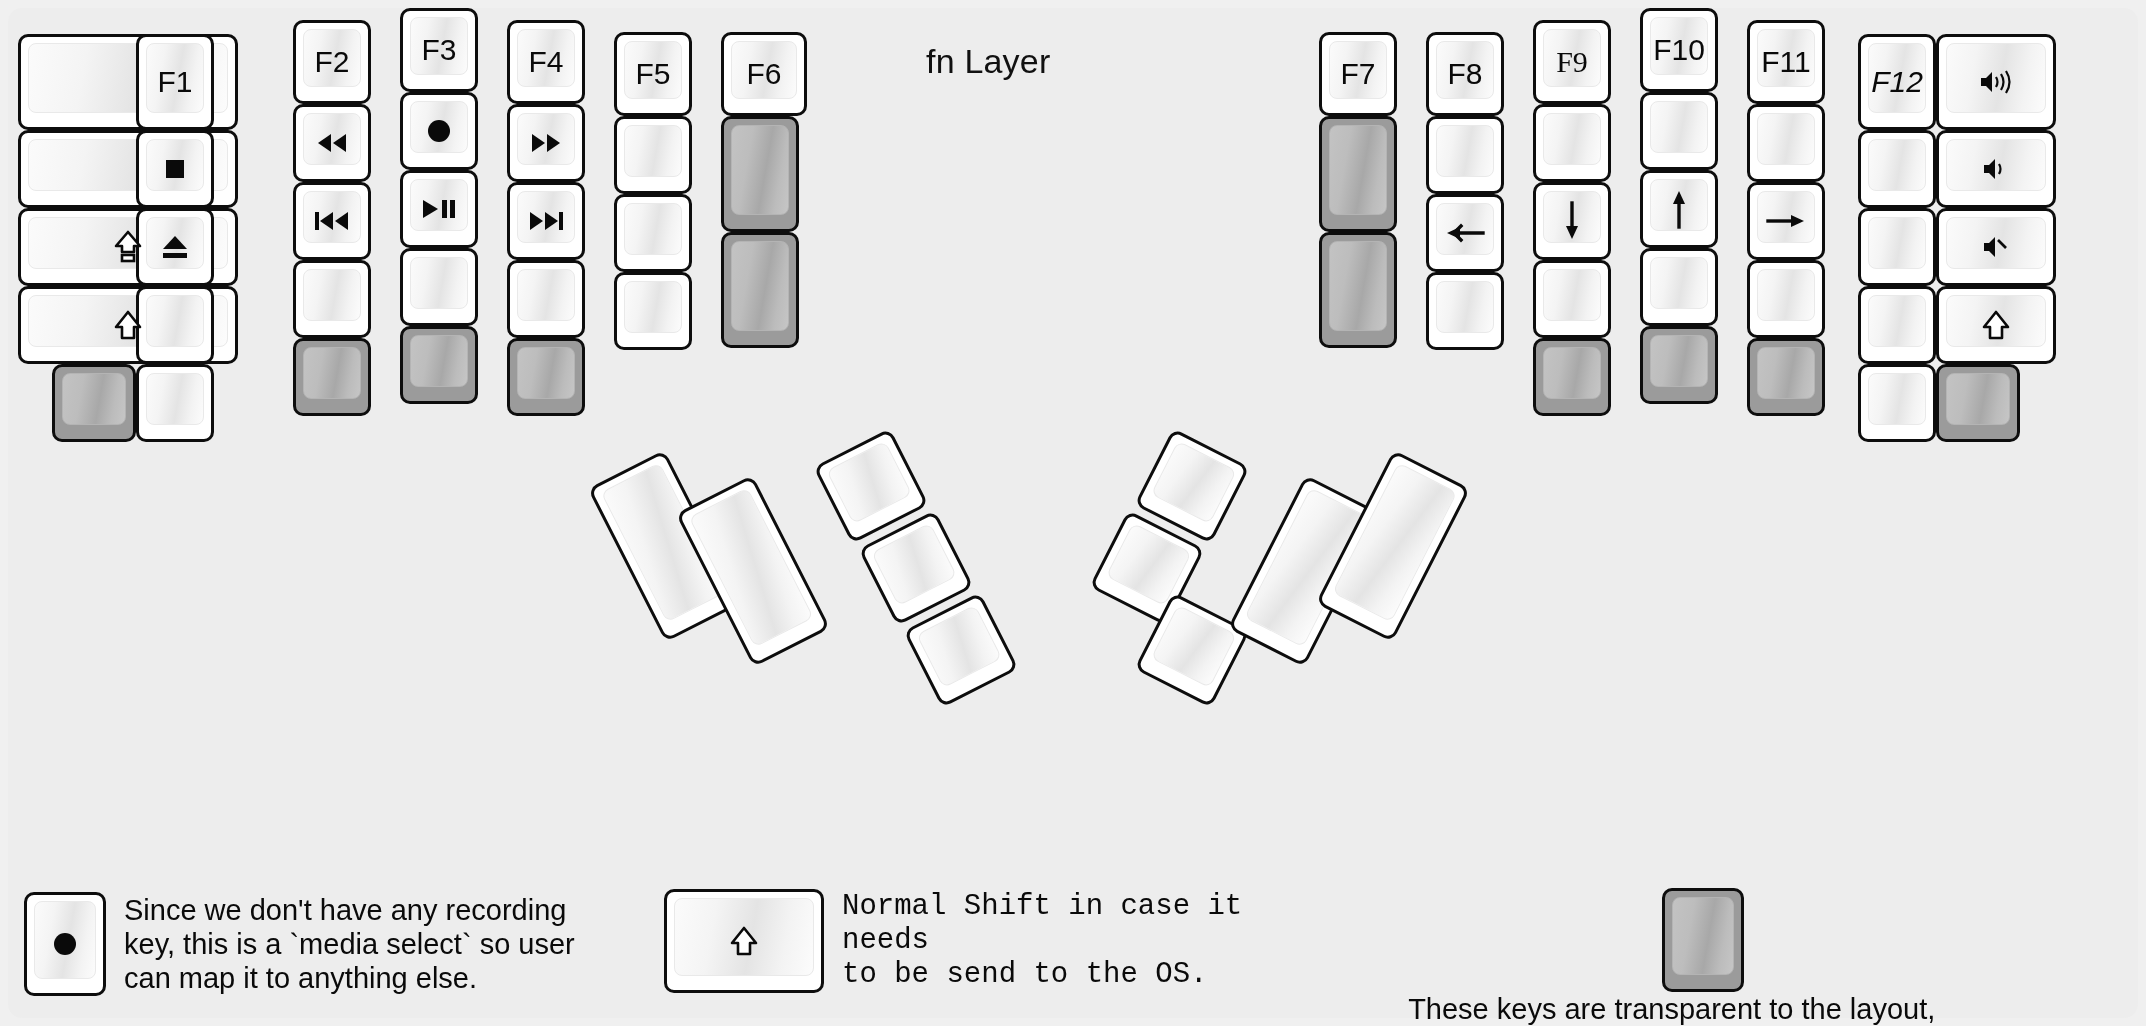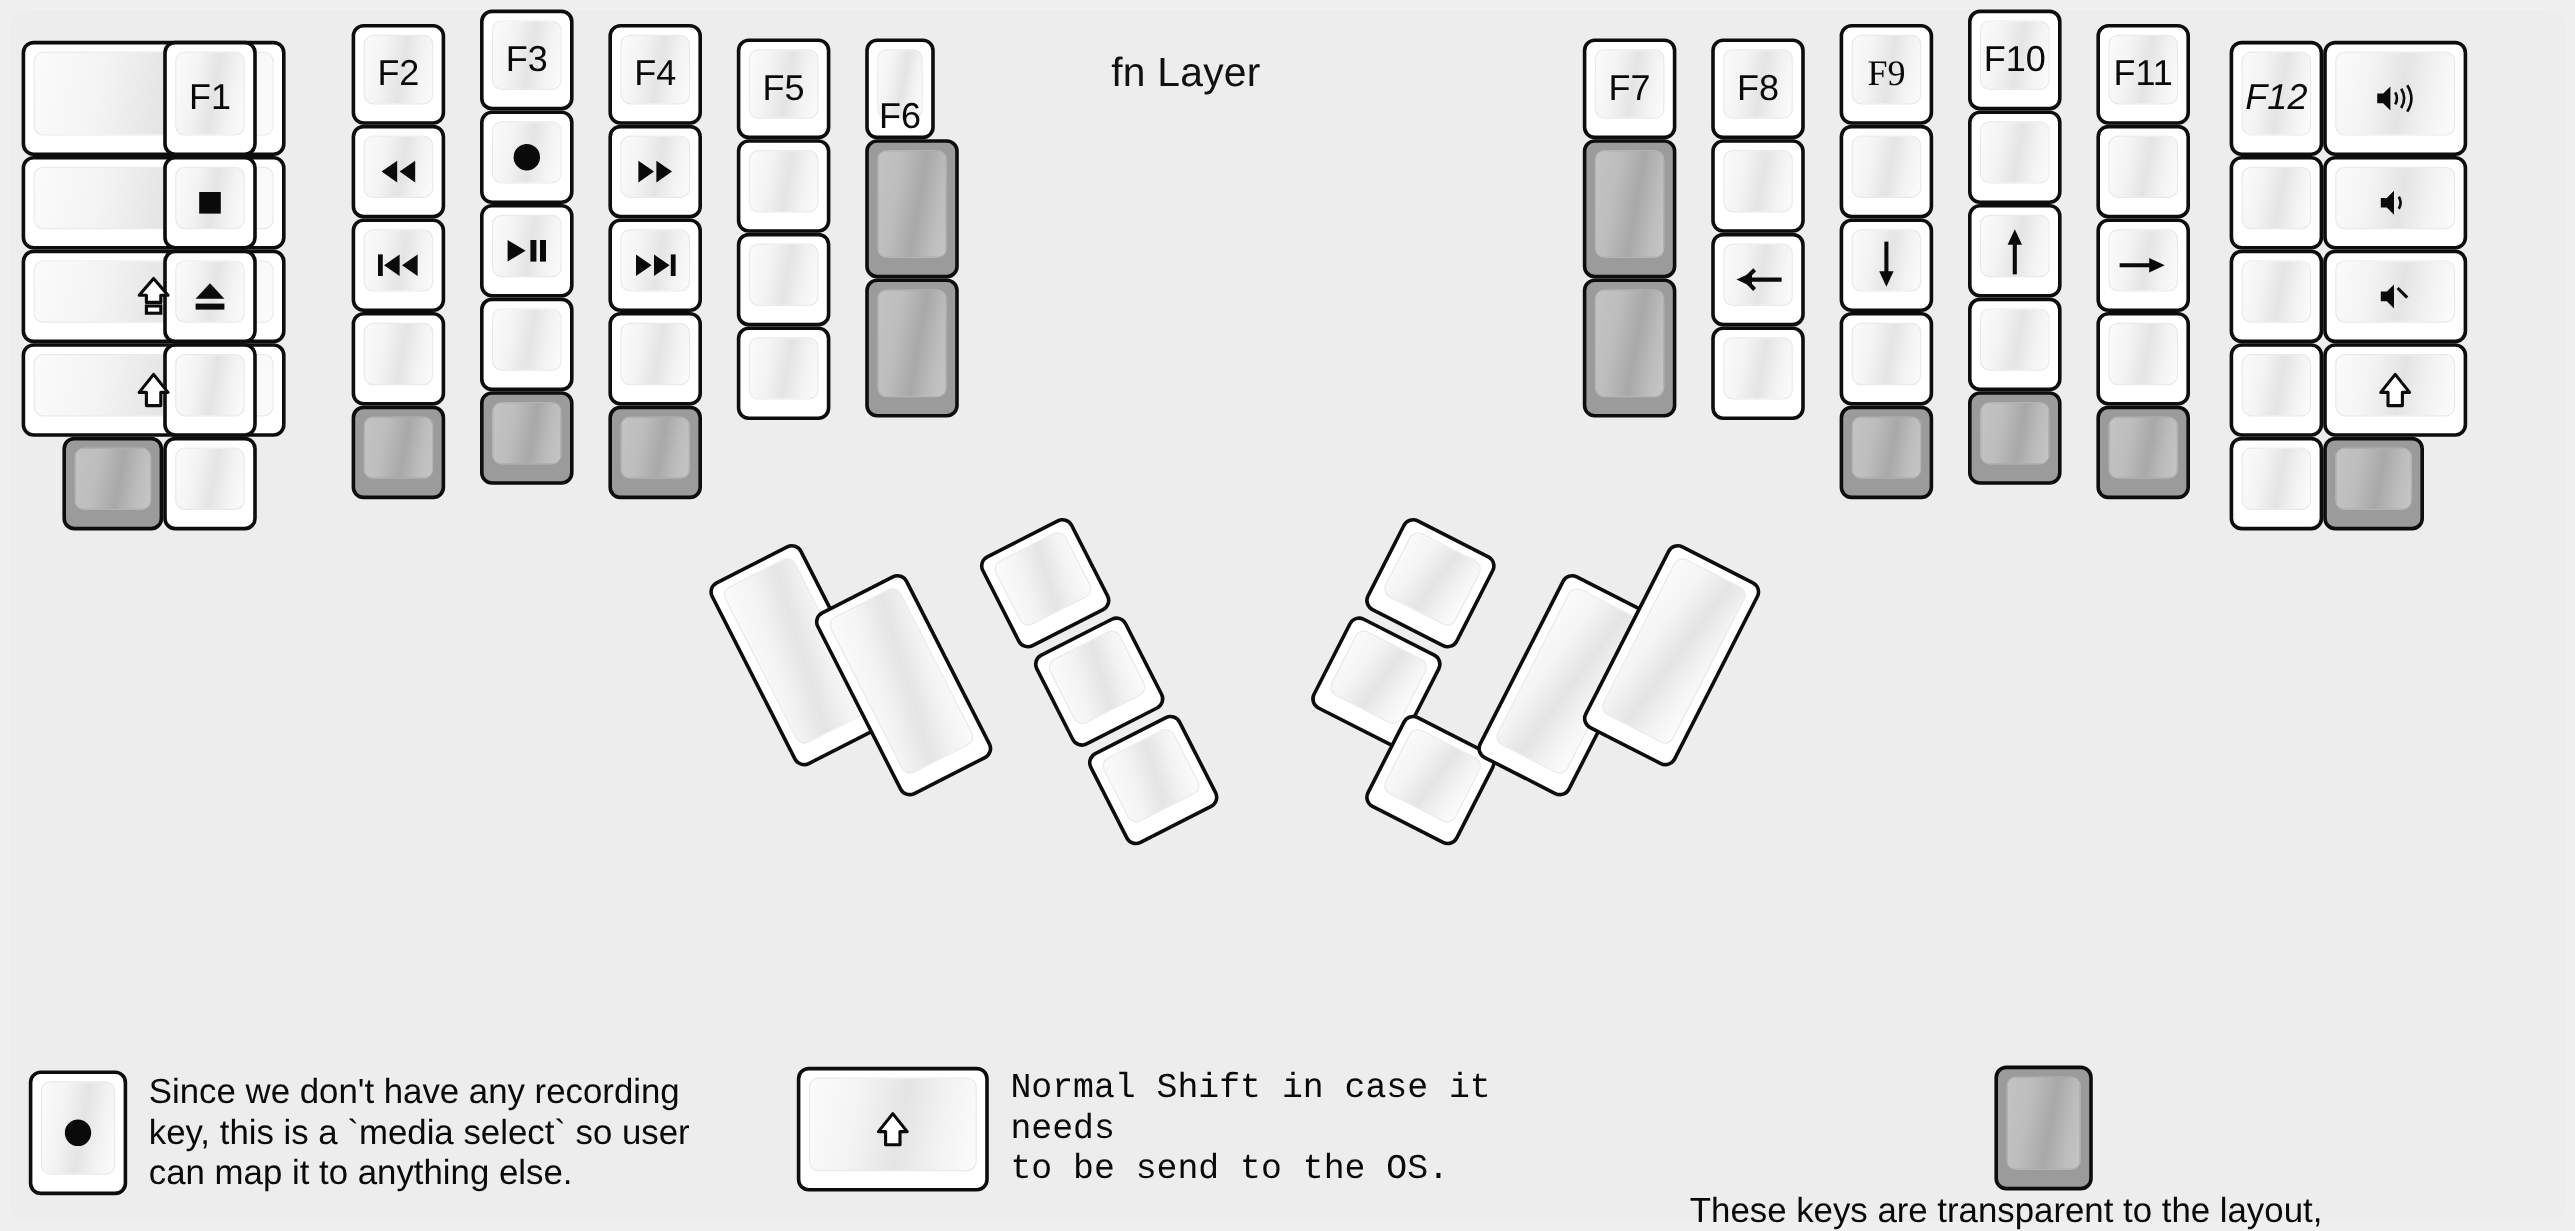--- a/index.html
+++ b/index.html
@@ -252,21 +252,21 @@
     <div class="key" style="left:614px;top:116px;width:78px;height:78px;">
       <span class="inner"></span>
     </div>
     <div class="key" style="left:614px;top:194px;width:78px;height:78px;">
       <span class="inner"></span>
     </div>
     <div class="key" style="left:614px;top:272px;width:78px;height:78px;">
       <span class="inner"></span>
     </div>
 
-    <div class="key" style="left:721px;top:32px;width:58px;height:84px;align-items:flex-end;">
+    <div class="key" style="left:721px;top:32px;width:86px;height:84px;">
       <span class="inner"></span>
       <span class="legend">F6</span>
     </div>
     <div class="key gray" style="left:721px;top:116px;width:78px;height:116px;">
       <span class="inner"></span>
     </div>
     <div class="key gray" style="left:721px;top:232px;width:78px;height:116px;">
       <span class="inner"></span>
     </div>
 

